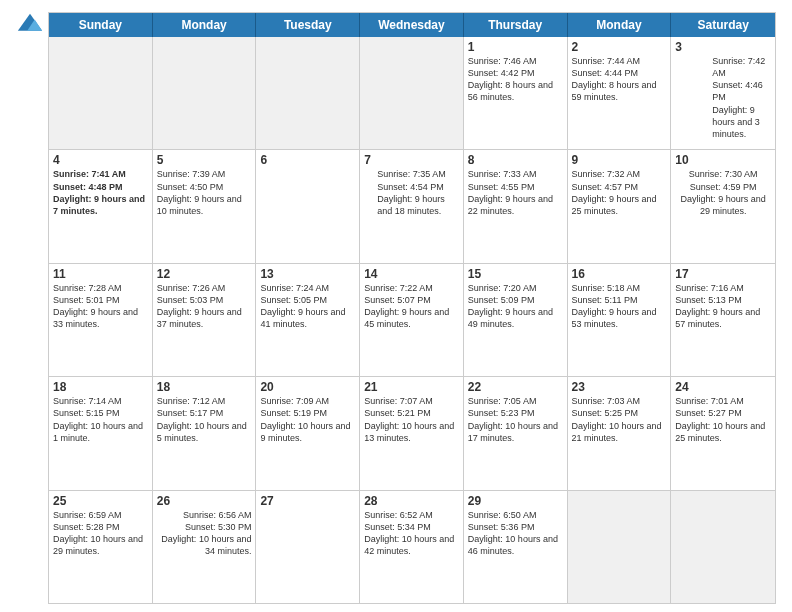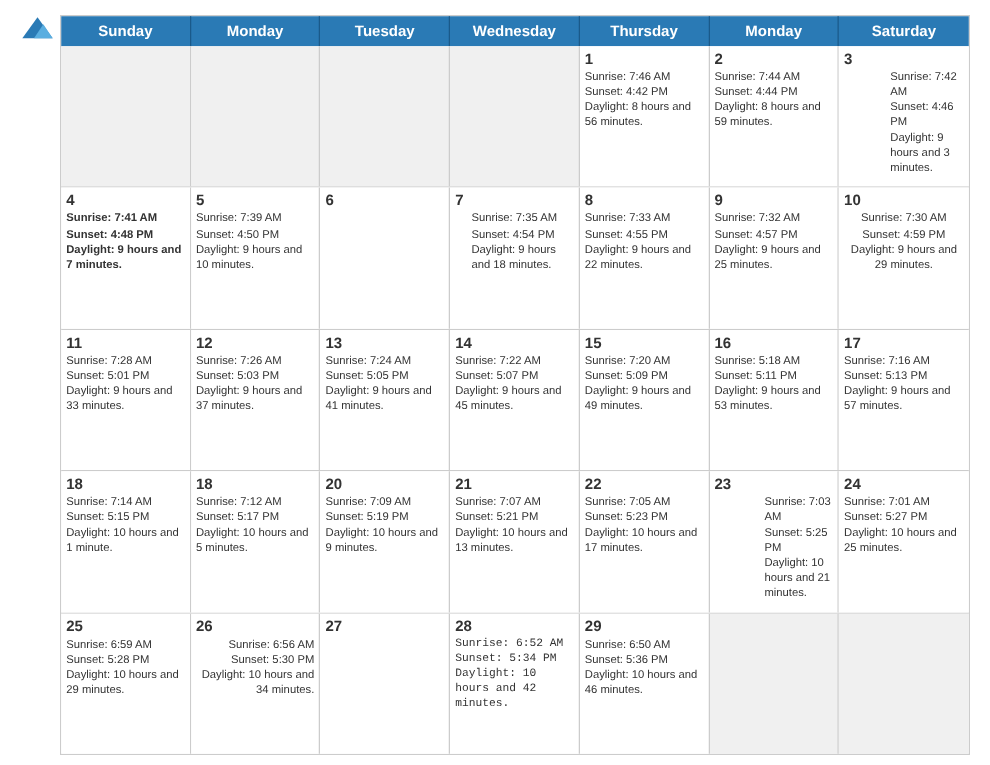--- a/index.html
+++ b/index.html
@@ -293,21 +293,21 @@
 Daylight: 10 hours and 13 minutes.</div>
           </div>
           <div class="cal-cell">
             <span class="day-num">22</span>
             <div class="cell-text" style="white-space: pre-line;">Sunrise: 7:05 AM
 Sunset: 5:23 PM
 Daylight: 10 hours and 17 minutes.</div>
           </div>
           <div class="cal-cell">
             <span class="day-num">23</span>
-            <div class="cell-text" style="white-space: pre-line; margin-left: 40px;">Sunrise: 7:03 AM
+            <div class="cell-text" style="white-space: pre-line;">Sunrise: 7:03 AM
 Sunset: 5:25 PM
 Daylight: 10 hours and 21 minutes.</div>
           </div>
           <div class="cal-cell">
             <span class="day-num">24</span>
             <div class="cell-text" style="white-space: pre-line;">Sunrise: 7:01 AM
 Sunset: 5:27 PM
 Daylight: 10 hours and 25 minutes.</div>
           </div>
         </div>
@@ -322,21 +322,21 @@
             <span class="day-num">26</span>
             <div class="cell-text" style="white-space: pre-line; text-align: right;">Sunrise: 6:56 AM
 Sunset: 5:30 PM
 Daylight: 10 hours and 34 minutes.</div>
           </div>
           <div class="cal-cell">
             <span class="day-num">27</span>
           </div>
           <div class="cal-cell">
             <span class="day-num">28</span>
-            <div class="cell-text" style="white-space: pre-line; font-family: Liberation Mono, monospace;">Sunrise: 6:52 AM
+            <div class="cell-text" style="white-space: pre-line;">Sunrise: 6:52 AM
 Sunset: 5:34 PM
 Daylight: 10 hours and 42 minutes.</div>
           </div>
           <div class="cal-cell">
             <span class="day-num">29</span>
             <div class="cell-text" style="white-space: pre-line;">Sunrise: 6:50 AM
 Sunset: 5:36 PM
 Daylight: 10 hours and 46 minutes.</div>
           </div>
           <div class="cal-cell shaded empty"></div>

